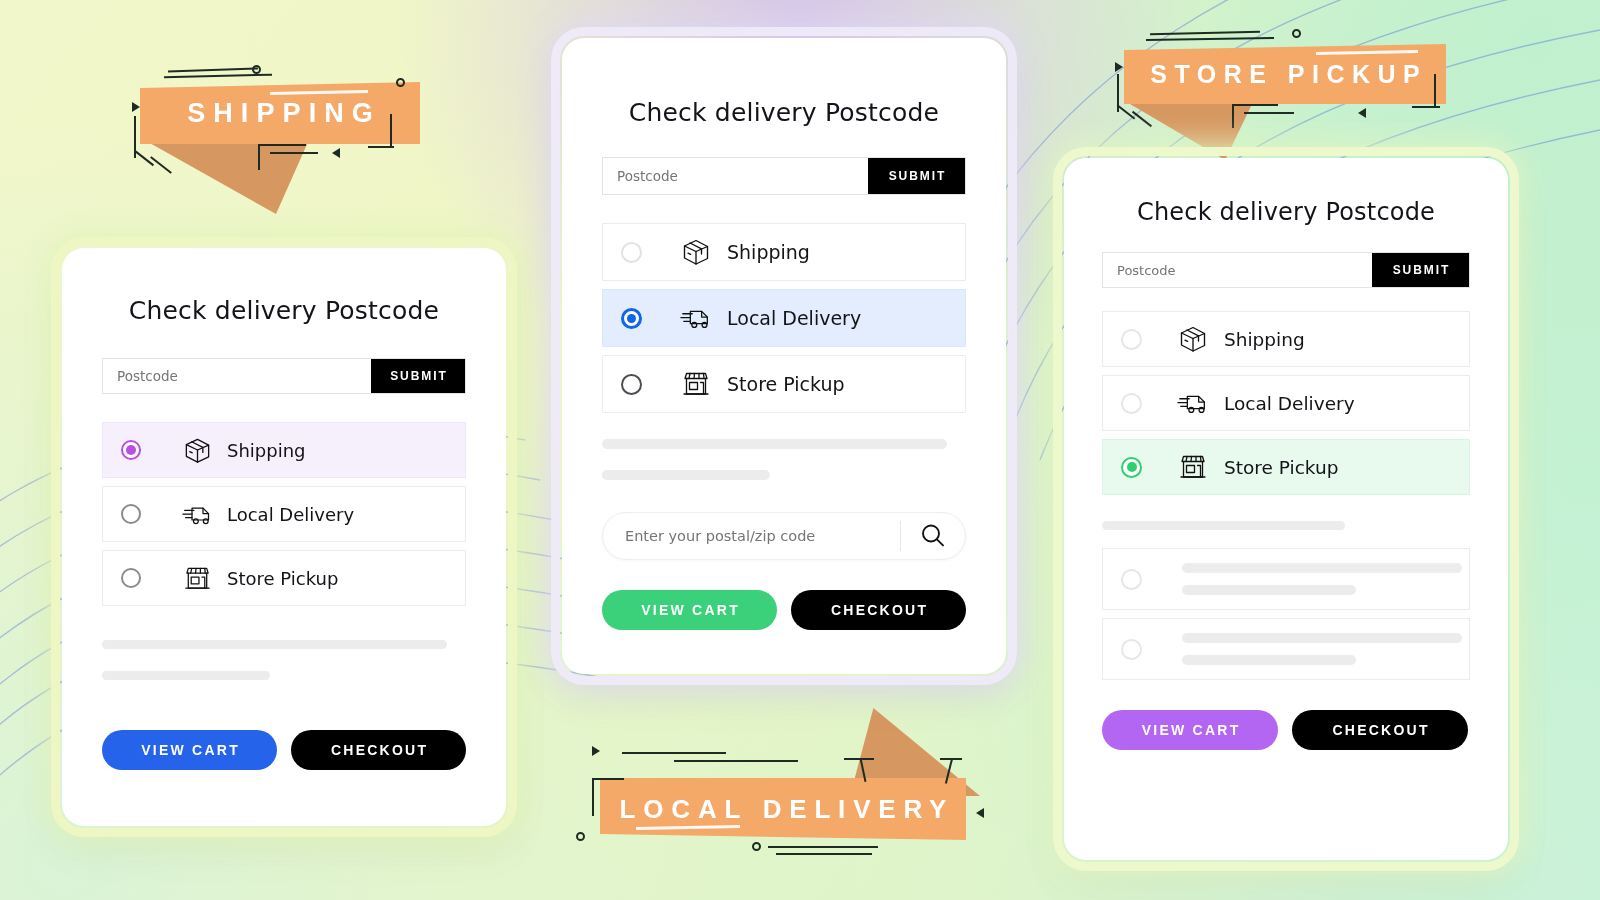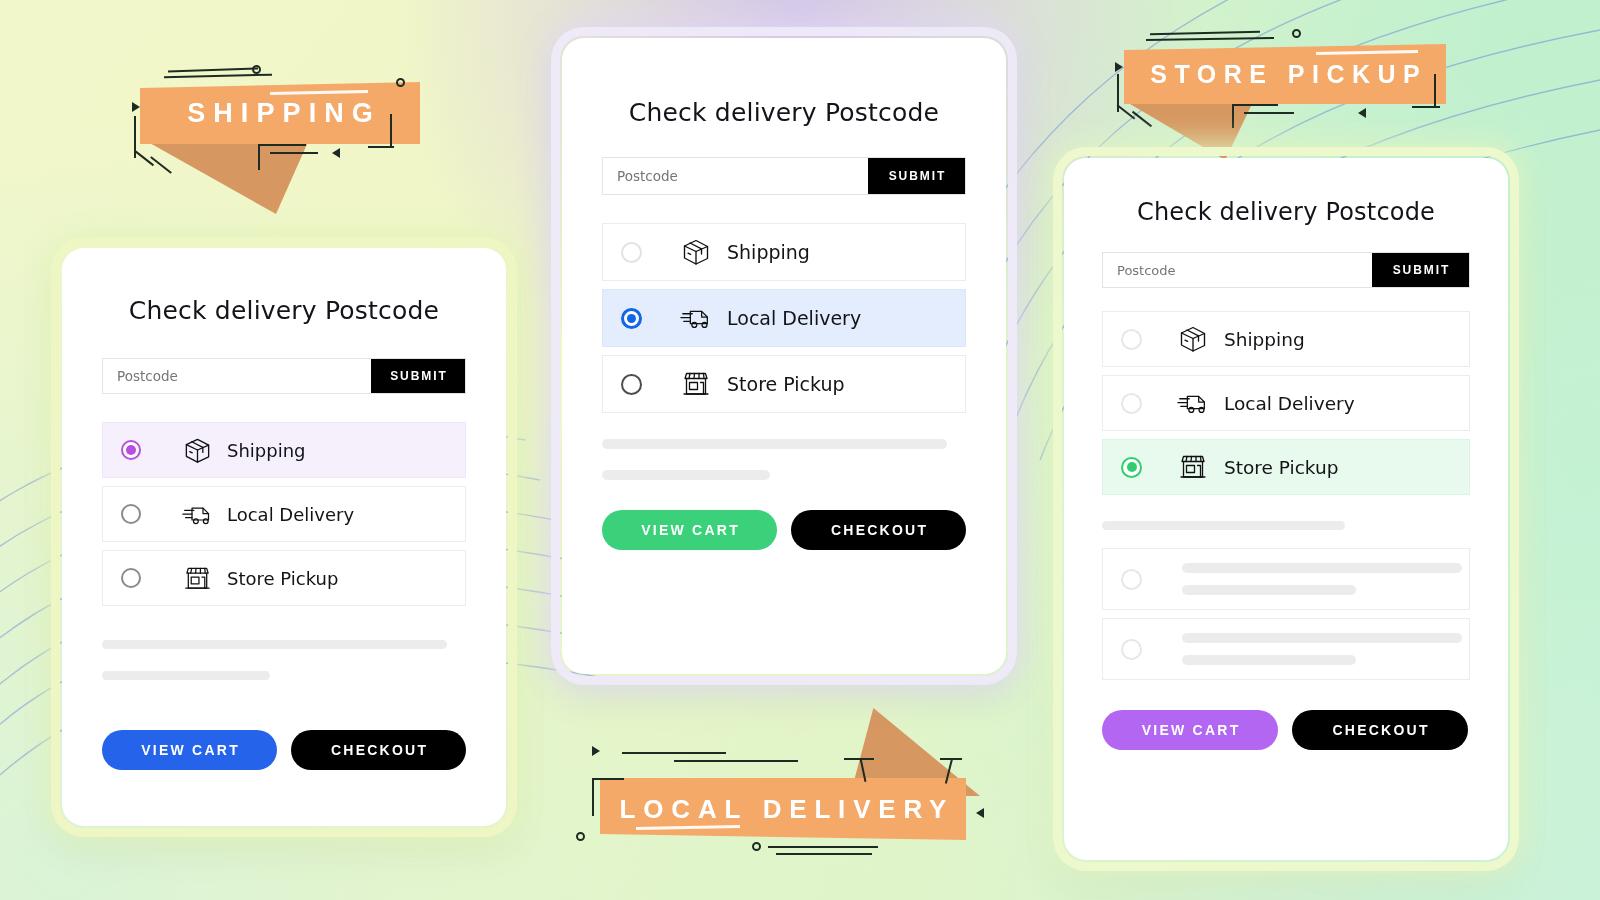--- a/index.html
+++ b/index.html
@@ -411,20 +411,30 @@
         </span>
         <span class="lbl" style="font-size:19px; margin-left:10px;">Store Pickup</span>
       </div>
     </div>
 
     <div style="margin-top:26px;">
       <div class="skel" style="height:10px; width:345px;"></div>
       <div class="skel" style="height:10px; width:168px; margin-top:21px;"></div>
     </div>
 
+    <div class="zip-row" style="height:48px; margin-top:32px;">
+      <input class="zip-input" style="font-size: 14.5px; padding: 0px 22px;" placeholder="Enter your postal/zip code">
+      <div class="zip-sep"></div>
+      <button class="zip-btn" style="width:64px; height:100%;">
+        <svg width="28" height="28" viewBox="0 0 28 28" fill="none" stroke="#111" stroke-width="1.9" stroke-linecap="round">
+          <circle cx="12" cy="11.5" r="8"></circle>
+          <path d="M18.2 17.6 L24 23.4"></path>
+        </svg>
+      </button>
+    </div>
 
     <div class="actions" style="margin-top:30px; gap:14px;">
       <button class="pill" style="width:176px; height:40px; font-size:14px; background:#3ad17a;">VIEW CART</button>
       <button class="pill dark" style="width:176px; height:40px; font-size:14px;">CHECKOUT</button>
     </div>
   </div>
 </div>
 
 <div class="card" id="card-right">
   <div class="glow"></div>

